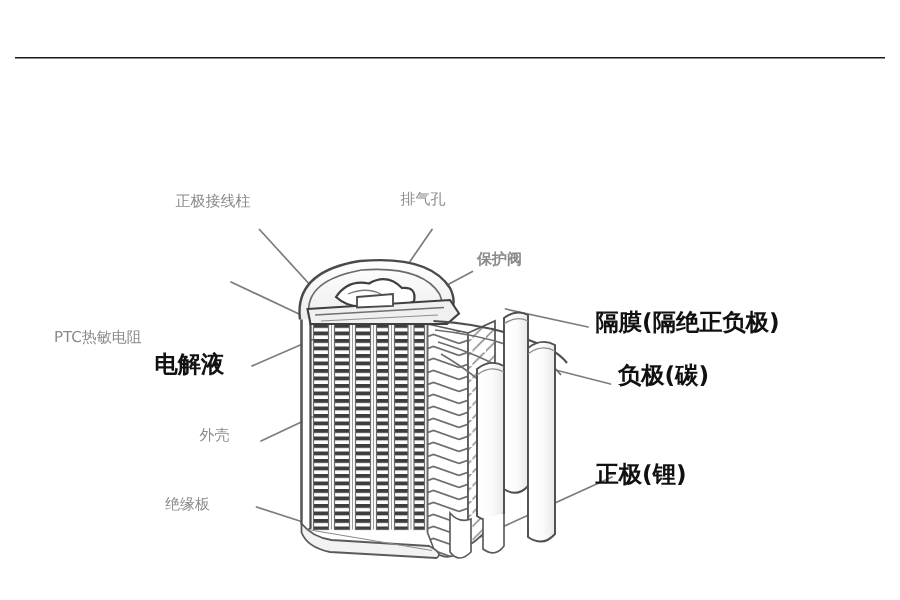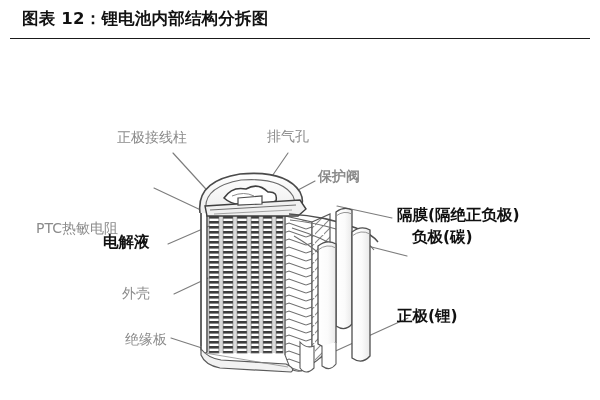--- a/index.html
+++ b/index.html
@@ -69,47 +69,46 @@
 
   
   .label {
     position: absolute;
     white-space: nowrap;
     line-height: 1;
   }
   .label-gray {
     color: #8b8b8b;
     font-weight: normal;
-    font-size: 14px;
+    font-size: 10px;
     text-align: center;
   }
   .label-bold {
     color: #111111;
     font-weight: bold;
     font-size: 15.5px;
   }
 
   #label-positive-terminal { left: 117px; top: 84px; }
   #label-vent-hole        { left: 267px; top: 84px; font-family: Liberation Mono, monospace; }
   #label-ptc-thermistor   { left: 36px;  top: 134px; margin-top: 41px; }
   #label-safety-valve     { left: 318px; top: 123px; font-weight: bold; }
   #label-separator        { left: 397px; top: 162px; }
-  #label-anode            { left: 412px; top: 184px; }
-  #label-electrolyte      { left: 103px; top: 190px; font-family: Liberation Mono, monospace; }
+  #label-anode            { left: 412px; top: 197px; }
+  #label-electrolyte      { left: 103px; top: 190px; }
   #label-cathode          { left: 397px; top: 263px; }
-  #label-case             { left: 122px; top: 240px; }
-  #label-insulation-plate { left: 125px; top: 286px; }
+  #label-case             { left: 133px; top: 240px; }
+  #label-insulation-plate { left: 110px; top: 286px; }
 </style>
 </head>
 <body>
 
 <div id="figure-root">
 
   <div id="title-block">
-    <div id="title-text">图表 12：锂电池内部结构分拆图</div>
     <div id="title-rule"></div>
   </div>
 
   <div id="illustration">
 
     <svg id="diagram-svg" viewBox="0 0 600 354">
       <defs>
 
         <pattern id="ladderHatch" x="0" y="0" width="6" height="5" patternUnits="userSpaceOnUse">
           <rect x="0" y="0" width="6" height="5" fill="#ffffff"></rect>

